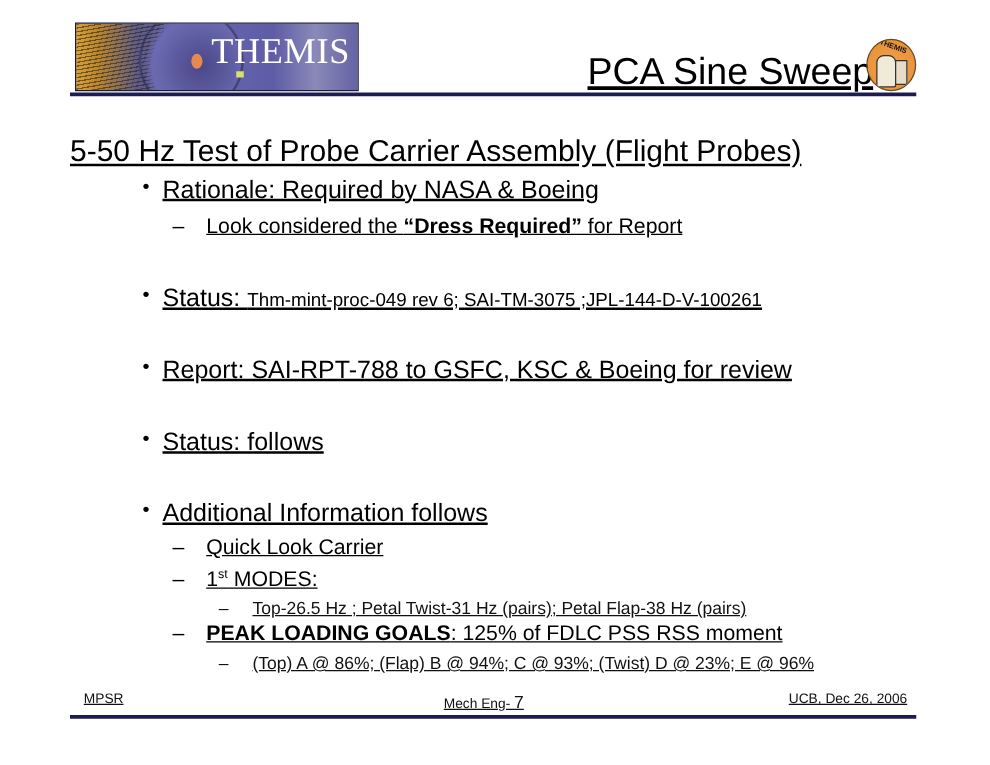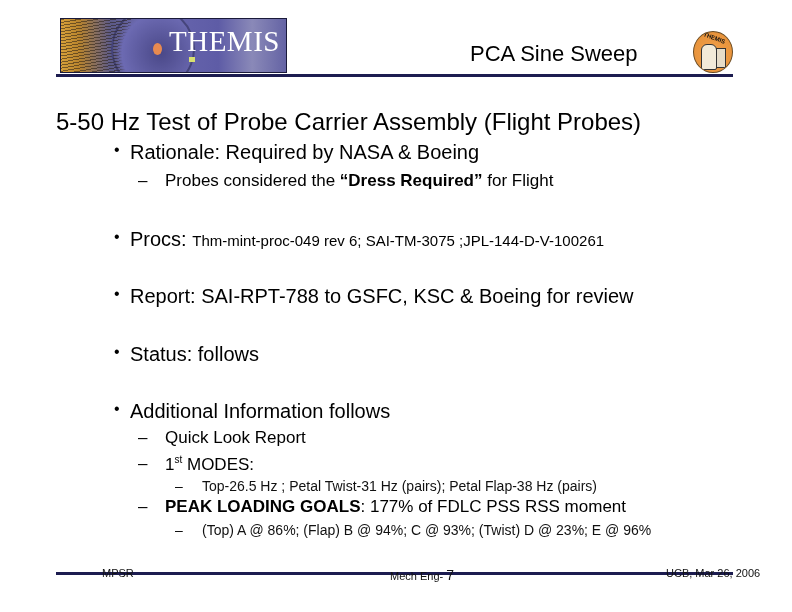--- a/index.html
+++ b/index.html
@@ -1,33 +1,33 @@
 <!DOCTYPE html>
 <html><head>
 <meta charset="utf-8">
 <style>
   html, body { margin:0; padding:0; background:#ffffff; }
   body { width:792px; height:612px; position:relative; overflow:hidden;
          font-family:"Liberation Sans", sans-serif; color:#000; }
-  .abs { position:absolute; }
+  .abs { position:absolute;text-decoration:underline; }
 
   
   .banner { left:60px; top:18px; width:225px; height:53px;
             border:1px solid #1a1a3a; overflow:hidden;
             background:linear-gradient(90deg,#d9a23a 0%,#b8842e 8%,#5c5a88 22%,#6a68b0 40%,#5e5ca6 70%,#8a89b8 85%,#6463a4 100%); }
   .banner .lines { position:absolute; left:0; top:0; width:70px; height:53px;
             background:repeating-linear-gradient(170deg, rgba(40,30,20,0.55) 0 1px, transparent 1px 3px); }
   .banner .orb { position:absolute; left:50px; top:-12px; width:80px; height:80px; border-radius:50%;
             border:2px solid rgba(40,40,80,0.55); background:radial-gradient(circle at 60% 55%, #4a4888 0%, #6c6ab2 60%, transparent 70%); }
   .banner .sun { position:absolute; left:92px; top:24px; width:9px; height:12px; border-radius:50%; background:#e88a50; }
   .banner .word { position:absolute; left:108px; top:6px; font-family:"Liberation Serif", serif;
             font-size:29px; color:#ffffff; letter-spacing:0.5px; }
   .banner .sat { position:absolute; left:128px; top:38px; width:6px; height:5px; background:#d8e070; }
 
-  .title { left:470px; top:41px; font-size:22px; white-space:nowrap; }
+  .title { left:470px; top:41px; font-size:30px; white-space:nowrap; }
   .round-logo { left:693px; top:31px; width:38px; height:40px; border-radius:50%;
             background:radial-gradient(circle at 50% 55%, #f3a04a 0%, #e8943c 70%, #c87a2c 100%);
             border:1px solid #6a4a20; overflow:hidden; }
   .round-logo .txt { position:absolute; left:9px; top:3px; font-size:6px; font-weight:bold; color:#111; transform:rotate(20deg); }
   .round-logo .fig { position:absolute; left:7px; top:12px; width:14px; height:24px; background:#f2ead8; border-radius:6px 6px 2px 2px; border:1px solid #333; }
   .round-logo .fig2 { position:absolute; left:22px; top:16px; width:8px; height:18px; background:#e6dcc8; border:1px solid #333; }
 
   .rule-top { left:56px; top:74px; width:677px; height:3px; background:#1c1c50; }
   .rule-bottom { left:56px; top:572px; width:677px; height:3px; background:#1c1c50; }
 
@@ -35,21 +35,21 @@
 
   .l1 { font-size:20px; white-space:nowrap; }
   .l1 .bullet { position:absolute; left:-16px; top:0; font-size:16px; }
   .l2 { font-size:17px; white-space:nowrap; }
   .l2 .dash { position:absolute; left:-27px; top:0; }
   .l3 { font-size:14px; white-space:nowrap; color:#111; }
   .l3 .dash { position:absolute; left:-27px; top:0; }
   .small { font-size:15px; }
   sup { font-size:10px; }
 
-  .footer { top:567px; font-size:11px; white-space:nowrap; color:#111;margin-left:35px; }
+  .footer { top:553px; font-size:11px; white-space:nowrap; color:#111; }
   .footer .big { font-size:14px; }
 </style>
 </head>
 <body>
 
 <div class="abs banner">
   <div class="lines"></div>
   <div class="orb"></div>
   <div class="sun"></div>
   <div class="sat"></div>
@@ -67,61 +67,61 @@
 <div class="abs rule-top"></div>
 
 <div class="abs subtitle">5-50 Hz Test of Probe Carrier Assembly (Flight Probes)</div>
 
 <div class="abs l1" style="left:130px; top:141px;">
   <span class="bullet">•</span>
   <span>Rationale: Required by NASA &amp; Boeing</span>
 </div>
 <div class="abs l2" style="left:165px; top:171px;">
   <span class="dash">–</span>
-  <span>Probes considered the </span><b>“Dress Required”</b><span> for Flight</span>
+  <span>Look considered the </span><b>“Dress Required”</b><span> for Report</span>
 </div>
 
 <div class="abs l1" style="left:130px; top:228px;">
   <span class="bullet">•</span>
-  <span>Procs: </span><span class="small">Thm-mint-proc-049 rev 6; SAI-TM-3075 ;JPL-144-D-V-100261</span>
+  <span>Status: </span><span class="small">Thm-mint-proc-049 rev 6; SAI-TM-3075 ;JPL-144-D-V-100261</span>
 </div>
 
 <div class="abs l1" style="left:130px; top:285px;">
   <span class="bullet">•</span>
   <span>Report: SAI-RPT-788 to GSFC, KSC &amp; Boeing for review</span>
 </div>
 
 <div class="abs l1" style="left:130px; top:343px;">
   <span class="bullet">•</span>
   <span>Status: follows</span>
 </div>
 
 <div class="abs l1" style="left:130px; top:400px;">
   <span class="bullet">•</span>
   <span>Additional Information follows</span>
 </div>
 <div class="abs l2" style="left:165px; top:428px;">
   <span class="dash">–</span>
-  <span>Quick Look Report</span>
+  <span>Quick Look Carrier</span>
 </div>
 <div class="abs l2" style="left:165px; top:454px;">
   <span class="dash">–</span>
   <span>1</span><sup>st</sup><span> MODES:</span>
 </div>
 <div class="abs l3" style="left:202px; top:478px;">
   <span class="dash">–</span>
   <span>Top-26.5 Hz ; Petal Twist-31 Hz (pairs); Petal Flap-38 Hz (pairs)</span>
 </div>
 <div class="abs l2" style="left:165px; top:497px;">
   <span class="dash">–</span>
-  <b>PEAK LOADING GOALS</b><span>: 177% of FDLC PSS RSS moment</span>
+  <b>PEAK LOADING GOALS</b><span>: 125% of FDLC PSS RSS moment</span>
 </div>
 <div class="abs l3" style="left:202px; top:522px;">
   <span class="dash">–</span>
   <span>(Top) A @ 86%; (Flap) B @ 94%; C @ 93%; (Twist) D @ 23%; E @ 96%</span>
 </div>
 
 <div class="abs rule-bottom"></div>
 <div class="abs footer" style="left:67px;">MPSR</div>
 <div class="abs footer" style="left:355px;">
   <span>Mech Eng- </span><span class="big">7</span>
 </div>
-<div class="abs footer" style="left:631px;">UCB, Mar 26, 2006</div>
+<div class="abs footer" style="left:631px;">UCB, Dec 26, 2006</div>
 
 </body></html>

